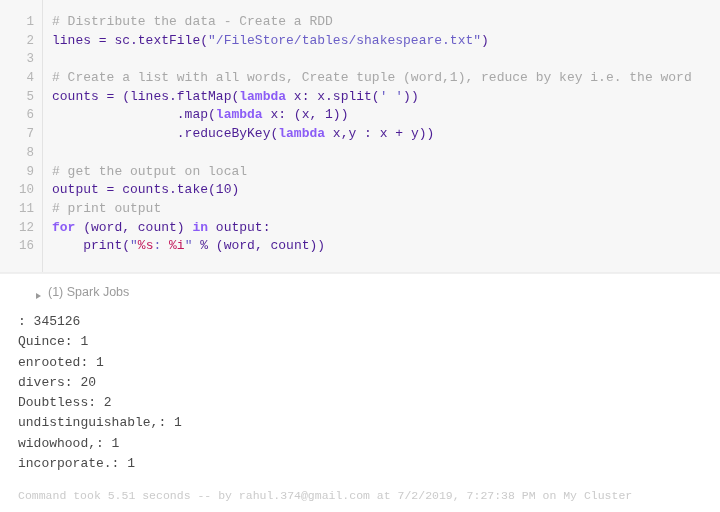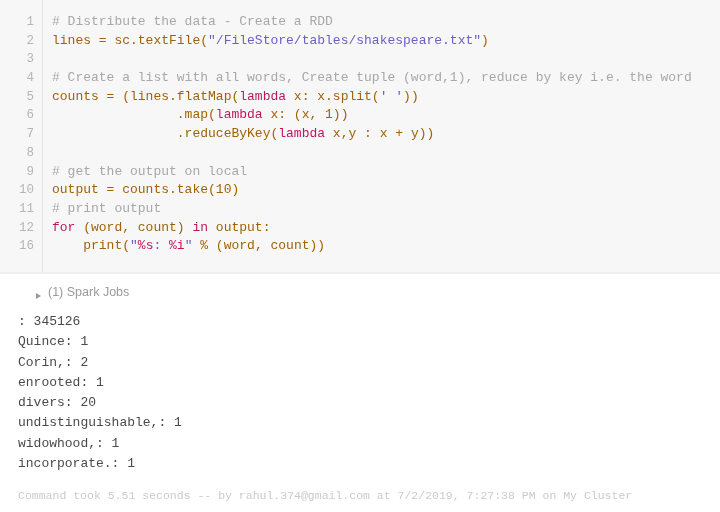--- a/index.html
+++ b/index.html
@@ -64,23 +64,23 @@
     left: 42px;
     top: 0;
     bottom: 0;
     width: 1px;
     background: #e3e3e3;
   }
 
   
   .tok-comment { color: #a8a8a8; }
   .tok-string  { color: #6b5fc7; }
-  .tok-kw      { color: #be185d; font-weight: normal; }
+  .tok-kw      { color: #8b5cf6; font-weight: bold; }
   .tok-fmt     { color: #c2185b; }
-  .tok-plain   { color: #a16207; }
+  .tok-plain   { color: #4c1d95; }
 
   
   .spark-jobs {
     display: flex;
     align-items: flex-end;
     padding: 11px 0 9px 36px;
     background: #ffffff;
     border-top: 1px solid #f0f0f0;
   }
   .disclosure-triangle {
@@ -154,23 +154,23 @@
 
   <div class="spark-jobs">
     <span class="disclosure-triangle"></span>
     <span class="spark-jobs-label">(1) Spark Jobs</span>
   </div>
 
   <div class="output-area">
     <div id="output-lines">
         <div class="output-line">: 345126</div>
         <div class="output-line">Quince: 1</div>
-        <div class="output-line">Corin,: 2</div>
         <div class="output-line">enrooted: 1</div>
         <div class="output-line">divers: 20</div>
+        <div class="output-line">Doubtless: 2</div>
         <div class="output-line">undistinguishable,: 1</div>
         <div class="output-line">widowhood,: 1</div>
         <div class="output-line">incorporate.: 1</div>
       </div>
   </div>
 
   <div class="cell-footer">Command took 5.51 seconds -- by rahul.374@gmail.com at 7/2/2019, 7:27:38 PM on My Cluster</div>
 
 </div>
 

